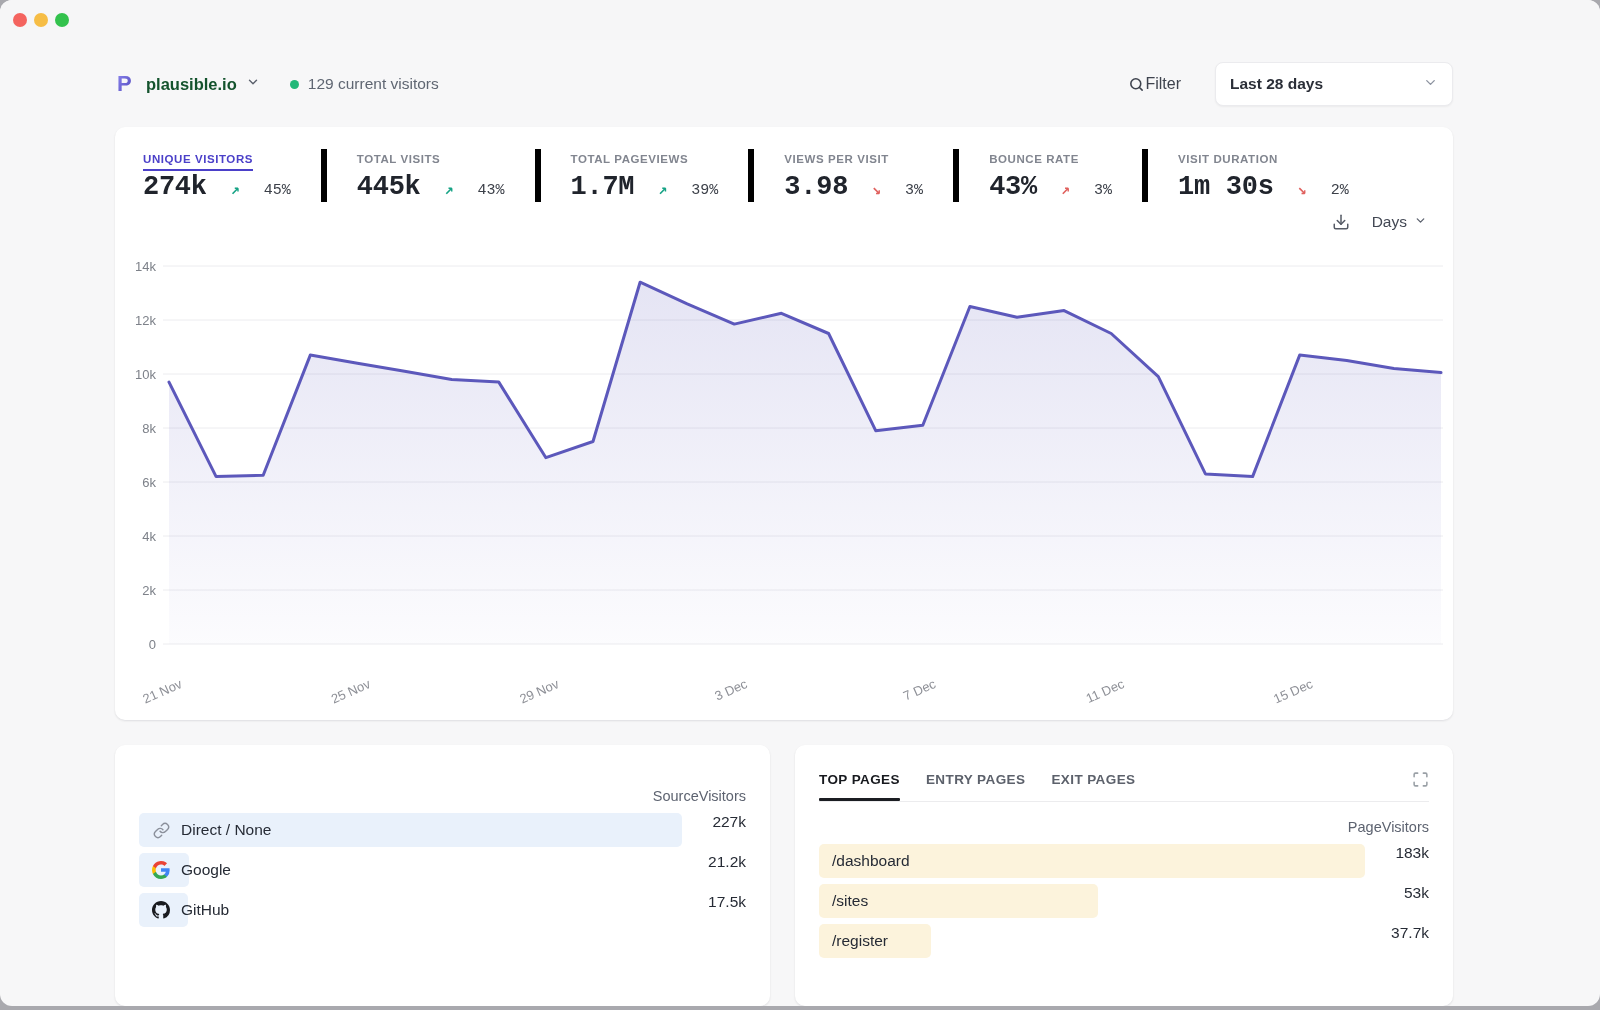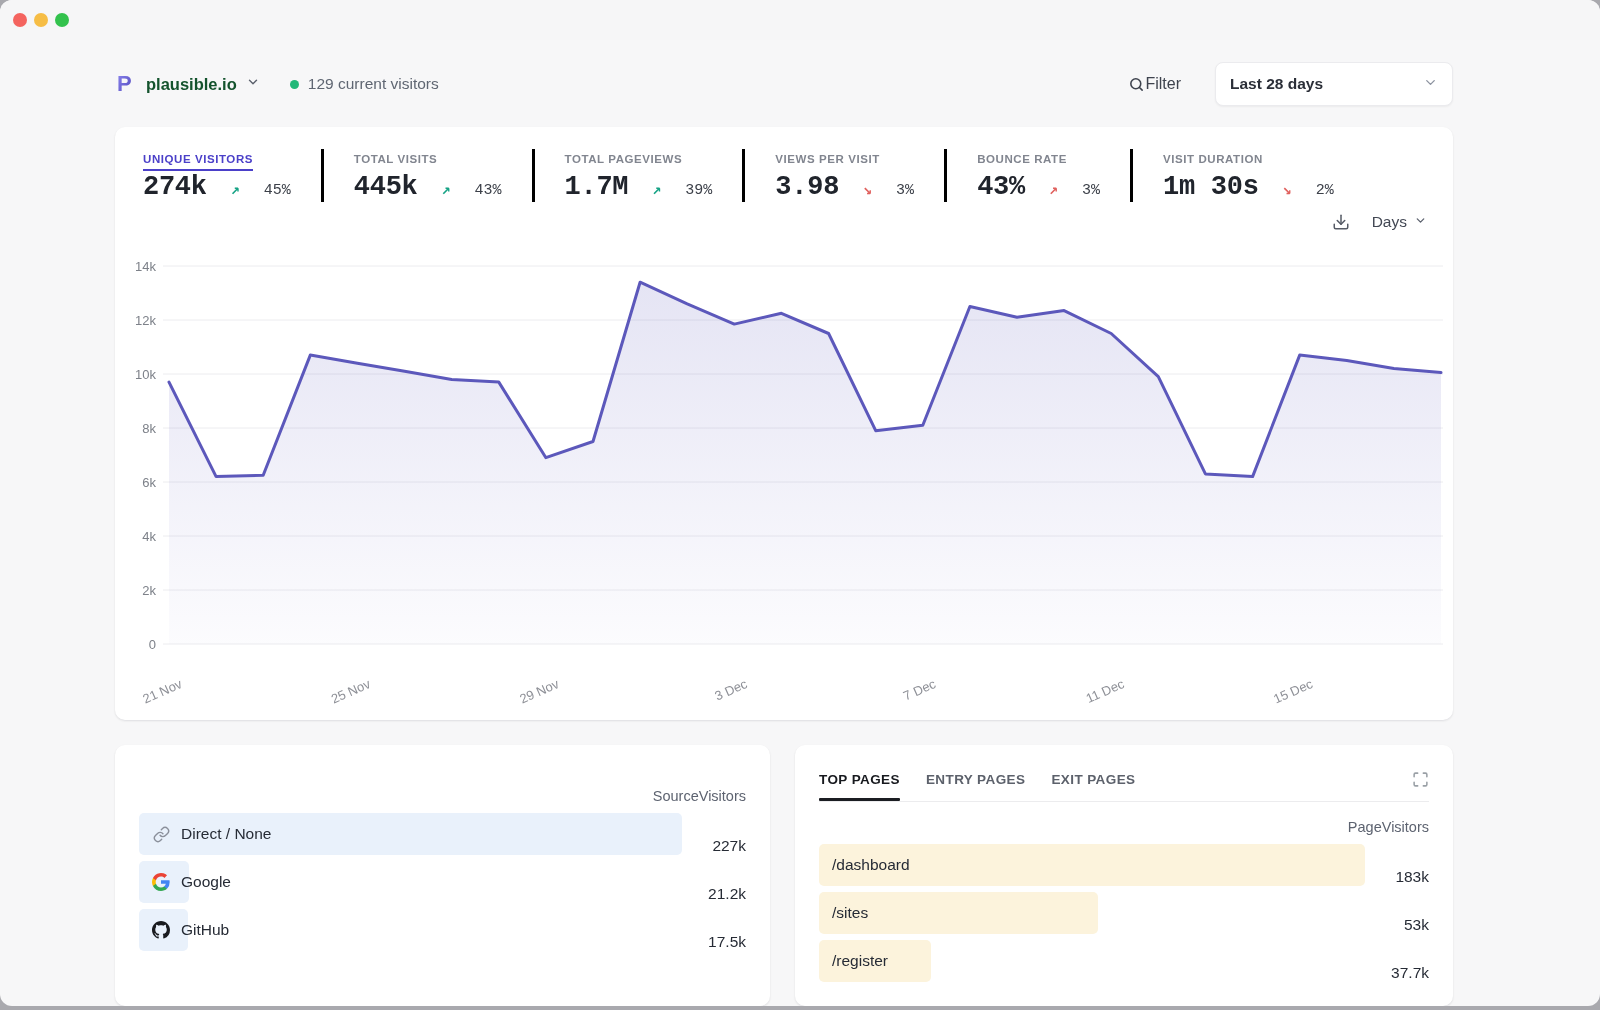--- a/index.html
+++ b/index.html
@@ -22,21 +22,21 @@
   .filter-btn { display:flex; align-items:center; gap:0; font-size:16px; color:#3e434e; font-weight:500; cursor:pointer; }
   .range-select { width:238px; height:44px; background:#ffffff; border:1px solid #ebebee; border-radius:8px; box-shadow:0 1px 2px rgba(0,0,0,.05); display:flex; align-items:center; padding:0 14px; cursor:pointer; }
   .range-label { font-size:15.5px; font-weight:600; color:#2b2f38; }
   .range-select .chev { margin-left:auto; color:#8d93a0; }
 
   .card { position:absolute; background:#ffffff; border-radius:10px; box-shadow:0 1px 2px rgba(16,24,40,.06), 0 1px 3px rgba(16,24,40,.05); }
   .main-card { left:115px; top:127px; width:1338px; height:593px; }
   .stats-row { display:flex; padding:22px 28px 0 28px; }
   .stat { padding:0 30px; cursor:pointer; }
   .stat:first-child { padding-left:0; }
-  .stat + .stat { border-left:3px solid #000000; }
+  .stat + .stat { border-left:6px solid #000000; }
   .stat-label { display:inline-block; font-size:11.5px; font-weight:700; letter-spacing:.05em; color:#81858f; padding-bottom:4px; border-bottom:2px solid transparent; white-space:nowrap; }
   .stat.active .stat-label { color:#4b40c9; border-bottom-color:#4b40c9; }
   .stat-value-row { margin-top:1px; display:flex; align-items:baseline; gap:24px;font-family:Liberation Mono, monospace; }
   .stat-value { font-size:27px; font-weight:700; color:#20242c; letter-spacing:-0.01em; white-space:nowrap; }
   .arrow { font-size:15px; font-weight:700; }
   .delta { font-size:15px; font-weight:500; color:#3c4049; }
 
   .chart-tools { position:absolute; right:26px; top:86px; display:flex; align-items:center; gap:22px; }
   .dl-btn { color:#565b66; cursor:pointer; display:flex; }
   .interval-btn { display:flex; align-items:center; gap:7px; font-size:15.5px; font-weight:500; color:#434854; cursor:pointer; }
@@ -51,21 +51,21 @@
   .panel-right { left:795px; width:658px; }
   .panel-inner { padding:26px 24px 0 24px; }
   .tabs-row { position:relative; display:flex; align-items:center; border-bottom:1px solid #ececee; padding-bottom:13px; }
   .tabs { display:flex; gap:26px; }
   .tab { position:relative; font-size:13.5px; font-weight:600; letter-spacing:.03em; color:#5c616b; cursor:pointer; display:flex; align-items:center; gap:4px; }
   .tab.active { color:#17191e; font-weight:700; }
   .tab.active::after { content:""; position:absolute; left:0; right:0; bottom:-14px; height:3px; background:#1b1d22; border-radius:1px; }
   .expand-btn { margin-left:auto; color:#9aa0a6; cursor:pointer; display:flex; }
   .cols { display:flex; justify-content:flex-end; margin-top:17px; font-size:14.5px; color:#5d6370; }
   .rows { margin-top:9px; display:flex; flex-direction:column; gap:6px; }
-  .prow { display:flex; align-items:flex-end; height:42px; cursor:pointer;gap:6px; }
+  .prow { display:flex; align-items:flex-start; height:34px; cursor:pointer;gap:6px; }
   .prow-main { flex:1; position:relative; height:100%; margin-right:24px; }
   .prow-bar { position:absolute; left:0; top:0; bottom:0; border-radius:5px; min-width:48px; }
   .prow-content { position:relative; height:100%; display:flex; align-items:center; gap:11px; padding:0 13px; }
   .prow-icon { display:flex; width:18px; height:18px; align-items:center; justify-content:center; }
   .prow-label { font-size:15.5px; color:#262b35; }
   .prow-value { font-size:15.5px; font-weight:500; color:#262b35; white-space:nowrap; }
 </style>
 </head>
 <body>
 

